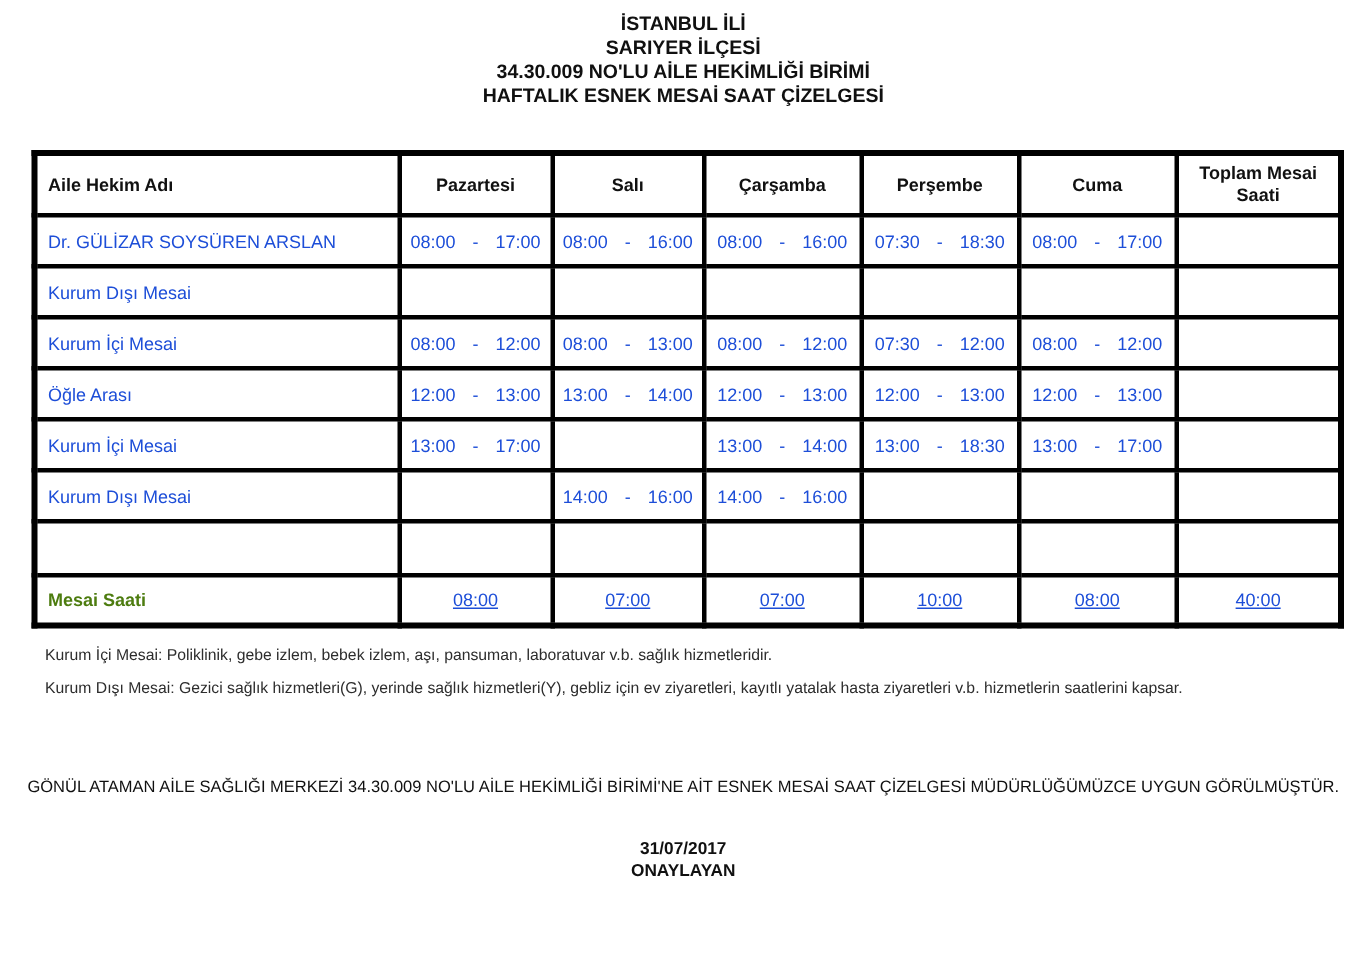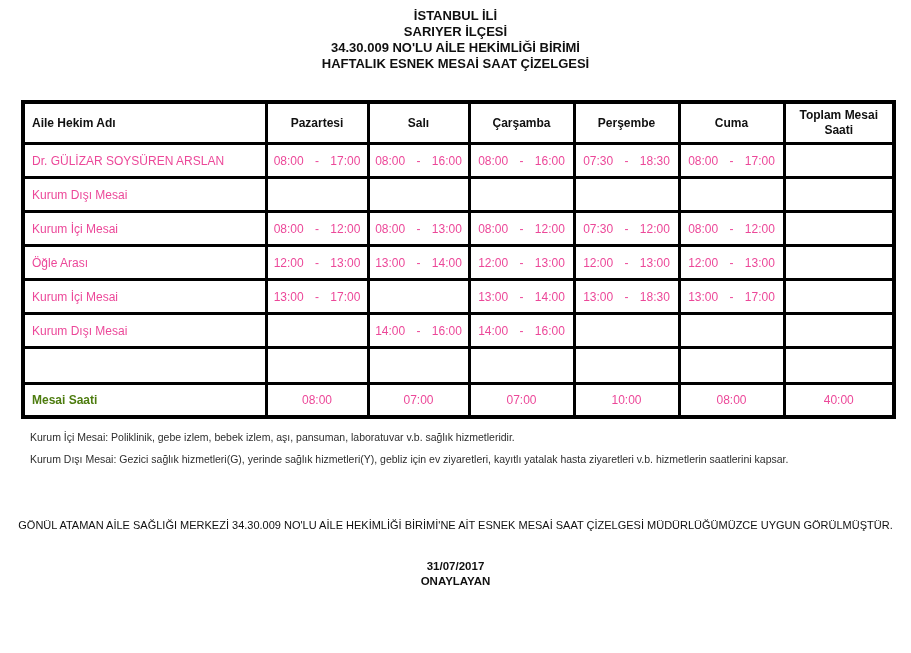--- a/index.html
+++ b/index.html
@@ -47,37 +47,37 @@
     font-weight: bold;
     text-align: center;
     line-height: 15px;
     padding: 0 6px;
     color: #111;
   }
   table.schedule th.c0 { text-align: left; padding-left: 7px; }
   table.schedule td {
     height: 29px;
     font-size: 12px;
-    color: #ec4899;
+    color: #1d4ed8;
   }
   td.lbl {
     text-align: left;
     padding-left: 7px;
     white-space: nowrap;
   }
   td.time {
     text-align: center;
     color: #2e2e2e;
     word-spacing: 8px;
     white-space: nowrap;
   }
   tr.spacer td { height: 31px; }
   tr.total td { height: 28px; }
   tr.total td.lbl { font-weight: bold; color: #4d7c0f; }
-  tr.total td.time { word-spacing: normal; }
+  tr.total td.time { word-spacing: normal; text-decoration: underline; }
   .footnotes {
     margin: 12px 0 0 30px;
     font-size: 10.5px;
     color: #2d2d2d;
   }
   .footnotes p {
     margin: 0 0 9px 0;
     line-height: 13px;
   }
   .approval {

